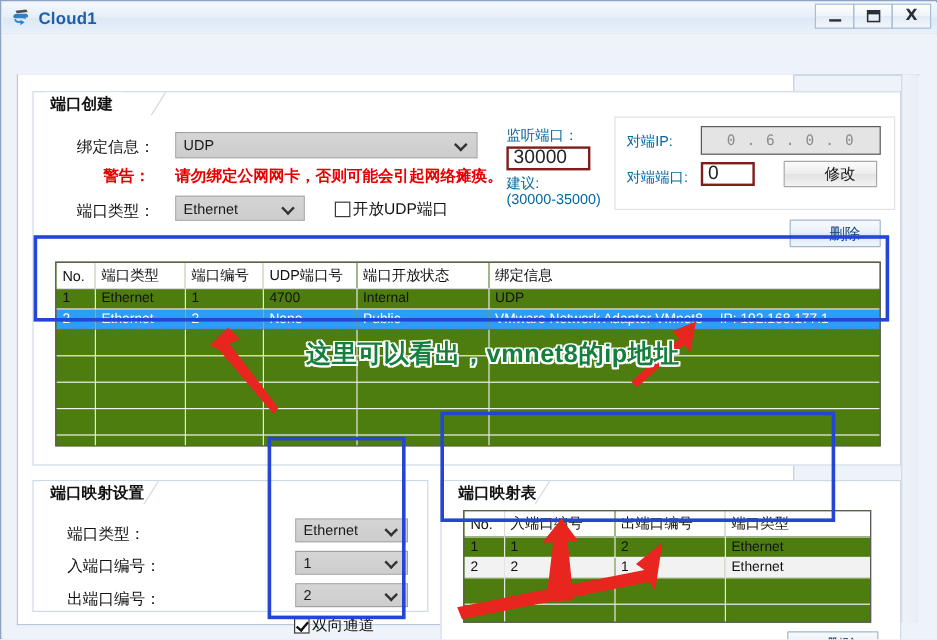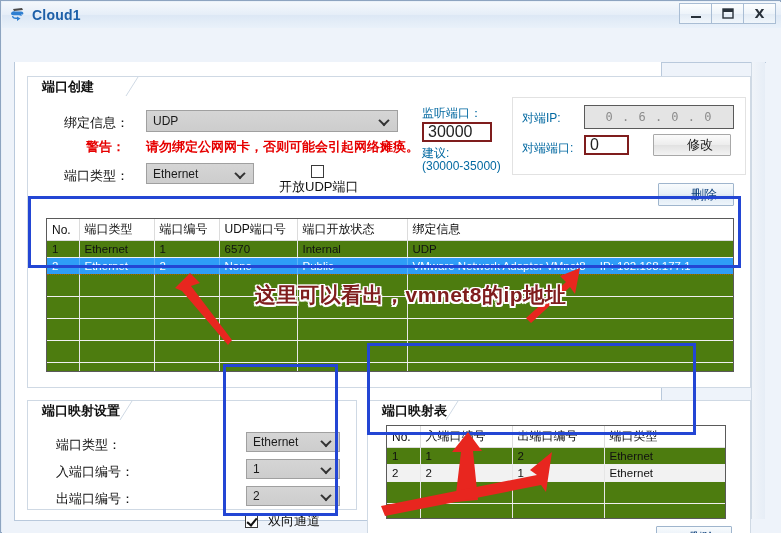--- a/index.html
+++ b/index.html
@@ -318,21 +318,21 @@
   .annot-rect {
     position: absolute;
     border: 3px solid #2346d4;
     box-sizing: border-box;
     pointer-events: none;
   }
   .annot-text {
     position: absolute;
     font-size: 21px;
     font-weight: bold;
-    color: #7f1d1d;
+    color: #15803d;
     white-space: nowrap;
     letter-spacing: 0.5px;
     text-shadow:
       1.5px 0 0 #fff, -1.5px 0 0 #fff, 0 1.5px 0 #fff, 0 -1.5px 0 #fff,
       1.5px 1.5px 0 #fff, -1.5px 1.5px 0 #fff, 1.5px -1.5px 0 #fff, -1.5px -1.5px 0 #fff;
   }
   .arrow-svg {
     position: absolute;
     pointer-events: none;
   }
@@ -396,21 +396,21 @@
 
           <span class="lbl-warn" style="left:58px; top:61px;">警告：</span>
           <span class="lbl-warn" style="left:118px; top:61px;">请勿绑定公网网卡，否则可能会引起网络瘫痪。</span>
 
           <span class="lbl" style="left:36px; top:90px;">端口类型：</span>
           <div class="combo" style="left:118px; top:86px; width:108px; height:21px;">
             <span>Ethernet</span>
             <span class="chev"></span>
           </div>
 
-          <div class="chk" style="left:251px; top:88px;flex-direction:column;">
+          <div class="chk" style="left:251px; top:88px;">
             <span class="chk-box"></span>
             <span>开放UDP端口</span>
           </div>
 
           <span class="lbl-gray" style="left:394px; top:28px;">监听端口：</span>
           <div class="textbox" style="left:394px; top:45px; width:70px; height:20px;">
             <span>30000</span>
           </div>
           <span class="lbl-gray" style="left:394px; top:68px;">建议:</span>
           <span class="lbl-gray" style="left:394px; top:82px;">(30000-35000)</span>
@@ -446,21 +446,21 @@
                   <th>UDP端口号</th>
                   <th>端口开放状态</th>
                   <th style="border-right:none">绑定信息</th>
                 </tr>
               </thead>
               <tbody>
                 <tr>
                   <td>1</td>
                   <td>Ethernet</td>
                   <td>1</td>
-                  <td>6570</td>
+                  <td>4700</td>
                   <td>Internal</td>
                   <td style="border-right:none">UDP</td>
                 </tr>
                 <tr class="sel">
                   <td>2</td>
                   <td>Ethernet</td>
                   <td>2</td>
                   <td>None</td>
                   <td>Public</td>
                   <td style="border-right:none">VMware Network Adapter VMnet8 -- IP: 192.168.177.1</td>
@@ -528,21 +528,21 @@
             <span class="chev"></span>
           </div>
 
           <span class="lbl" style="left:28px; top:89px;">出端口编号：</span>
           <div class="combo" style="left:218px; top:85px; width:94px; height:20px;">
             <span>2</span>
             <span class="chev"></span>
           </div>
         </div>
 
-        <div class="chk" style="left:230px; top:450px;gap:8px;">
+        <div class="chk" style="left:230px; top:450px;">
           <span class="chk-box checked"></span>
           <span>双向通道</span>
         </div>
 
         <div class="group" style="left:352px; top:338px; width:384px; height:148px;">
           <div class="group-title-tab" style="border-right:none;">端口映射表</div>
           <svg class="arrow-svg" style="left:0; top:0;" width="384" height="22">
             <line x1="78" y1="19" x2="90" y2="0" stroke="#cfd9e4" stroke-width="1"></line>
           </svg>
 

